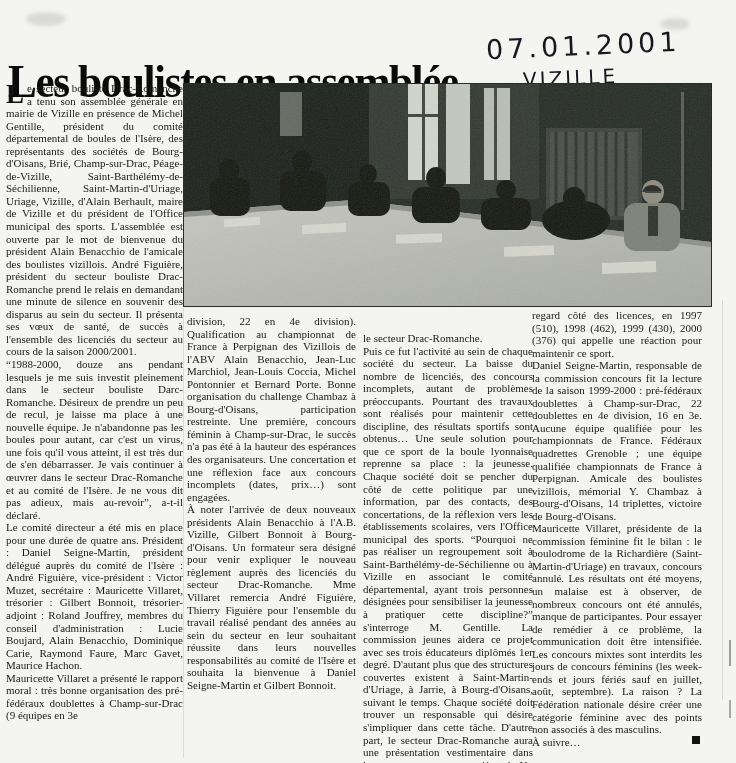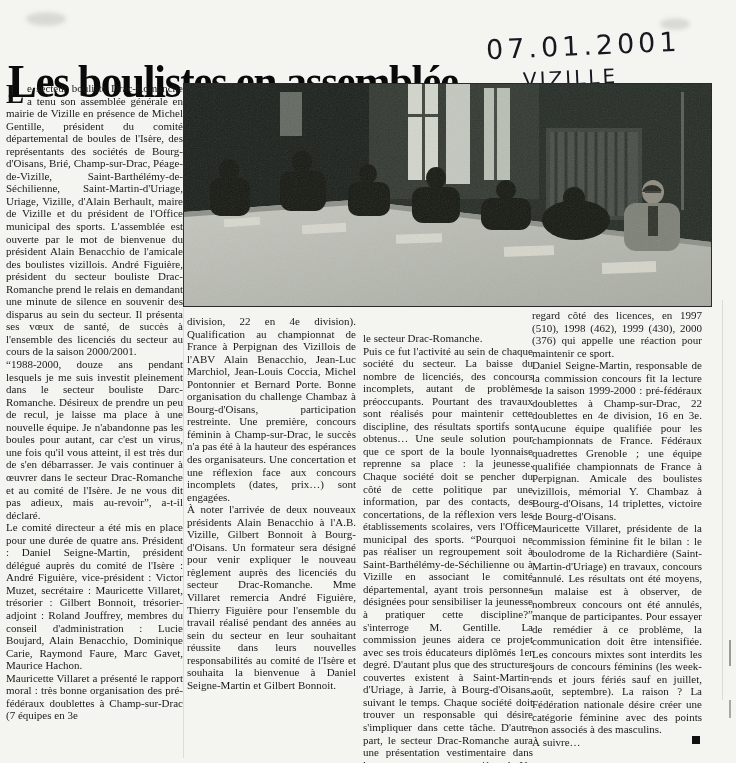--- a/index.html
+++ b/index.html
@@ -109,21 +109,21 @@
       </g>
 
       <rect x="0" y="0" width="527" height="222" filter="url(#grain)" opacity="0.16"></rect>
     </svg>
   </div>
 
   <div class="col col1">
     <p><span class="dropcap">L</span><span>e secteur bouliste Drac-Romanche a tenu son assemblée générale en mairie de Vizille en présence de Michel Gentille, président du comité départemental de boules de l'Isère, des représentants des sociétés de Bourg-d'Oisans, Brié, Champ-sur-Drac, Péage-de-Vizille, Saint-Barthélémy-de-Séchilienne, Saint-Martin-d'Uriage, Uriage, Vizille, d'Alain Berhault, maire de Vizille et du président de l'Office municipal des sports. L'assemblée est ouverte par le mot de bienvenue du président Alain Benacchio de l'amicale des boulistes vizillois. André Figuière, président du secteur bouliste Drac-Romanche prend le relais en demandant une minute de silence en souvenir des disparus au sein du secteur. Il présenta ses vœux de santé, de succès à l'ensemble des licenciés du secteur au cours de la saison 2000/2001.</span></p>
     <p>“1988-2000, douze ans pendant lesquels je me suis investit pleinement dans le secteur bouliste Darc-Romanche. Désireux de prendre un peu de recul, je laisse ma place à une nouvelle équipe. Je n'abandonne pas les boules pour autant, car c'est un virus, une fois qu'il vous atteint, il est très dur de s'en débarrasser. Je vais continuer à œuvrer dans le secteur Drac-Romanche et au comité de l'Isère. Je ne vous dit pas adieux, mais au-revoir”, a-t-il déclaré.</p>
     <p>Le comité directeur a été mis en place pour une durée de quatre ans. Président : Daniel Seigne-Martin, président délégué auprès du comité de l'Isère : André Figuière, vice-président : Victor Muzet, secrétaire : Mauricette Villaret, trésorier : Gilbert Bonnoit, trésorier-adjoint : Roland Jouffrey, membres du conseil d'administration : Lucie Boujard, Alain Benacchio, Dominique Carie, Raymond Faure, Marc Gavet, Maurice Hachon.</p>
-    <p>Mauricette Villaret a présenté le rapport moral : très bonne organisation des pré-fédéraux doublettes à Champ-sur-Drac (7 équipes en 3e</p>
+    <p>Mauricette Villaret a présenté le rapport moral : très bonne organisation des pré-fédéraux doublettes à Champ-sur-Drac (9 équipes en 3e</p>
   </div>
 
   <div class="col col2">
     <p>division, 22 en 4e division). Qualification au championnat de France à Perpignan des Vizillois de l'ABV Alain Benacchio, Jean-Luc Marchiol, Jean-Louis Coccia, Michel Pontonnier et Bernard Porte. Bonne organisation du challenge Chambaz à Bourg-d'Oisans, participation restreinte. Une première, concours féminin à Champ-sur-Drac, le succès n'a pas été à la hauteur des espérances des organisateurs. Une concertation et une réflexion face aux concours incomplets (dates, prix…) sont engagées.</p>
     <p>À noter l'arrivée de deux nouveaux présidents Alain Benacchio à l'A.B. Vizille, Gilbert Bonnoit à Bourg-d'Oisans. Un formateur sera désigné pour venir expliquer le nouveau règlement auprès des licenciés du secteur Drac-Romanche. Mme Villaret remercia André Figuière, Thierry Figuière pour l'ensemble du travail réalisé pendant des années au sein du secteur en leur souhaitant réussite dans leurs nouvelles responsabilités au comité de l'Isère et souhaita la bienvenue à Daniel Seigne-Martin et Gilbert Bonnoit.</p>
   </div>
 
   <div class="col col3">
     <p>le secteur Drac-Romanche.</p>
     <p>Puis ce fut l'activité au sein de chaque société du secteur. La baisse du nombre de licenciés, des concours incomplets, autant de problèmes préoccupants. Pourtant des travaux sont réalisés pour maintenir cette discipline, des résultats sportifs sont obtenus… Une seule solution pour que ce sport de la boule lyonnaise reprenne sa place : la jeunesse. Chaque société doit se pencher du côté de cette politique par une information, par des contacts, des concertations, de la réflexion vers les établissements scolaires, vers l'Office municipal des sports. “Pourquoi ne pas réaliser un regroupement soit à Saint-Barthélémy-de-Séchilienne ou à Vizille en associant le comité départemental, ayant trois personnes désignées pour sensibiliser la jeunesse à pratiquer cette discipline?” s'interroge M. Gentille. La commission jeunes aidera ce projet avec ses trois éducateurs diplômés 1er degré. D'autant plus que des structures couvertes existent à Saint-Martin-d'Uriage, à Jarrie, à Bourg-d'Oisans, suivant le temps. Chaque société doit trouver un responsable qui désire s'impliquer dans cette tâche. D'autre part, le secteur Drac-Romanche aura une présentation vestimentaire dans les concours, une première ! Un simple</p>

